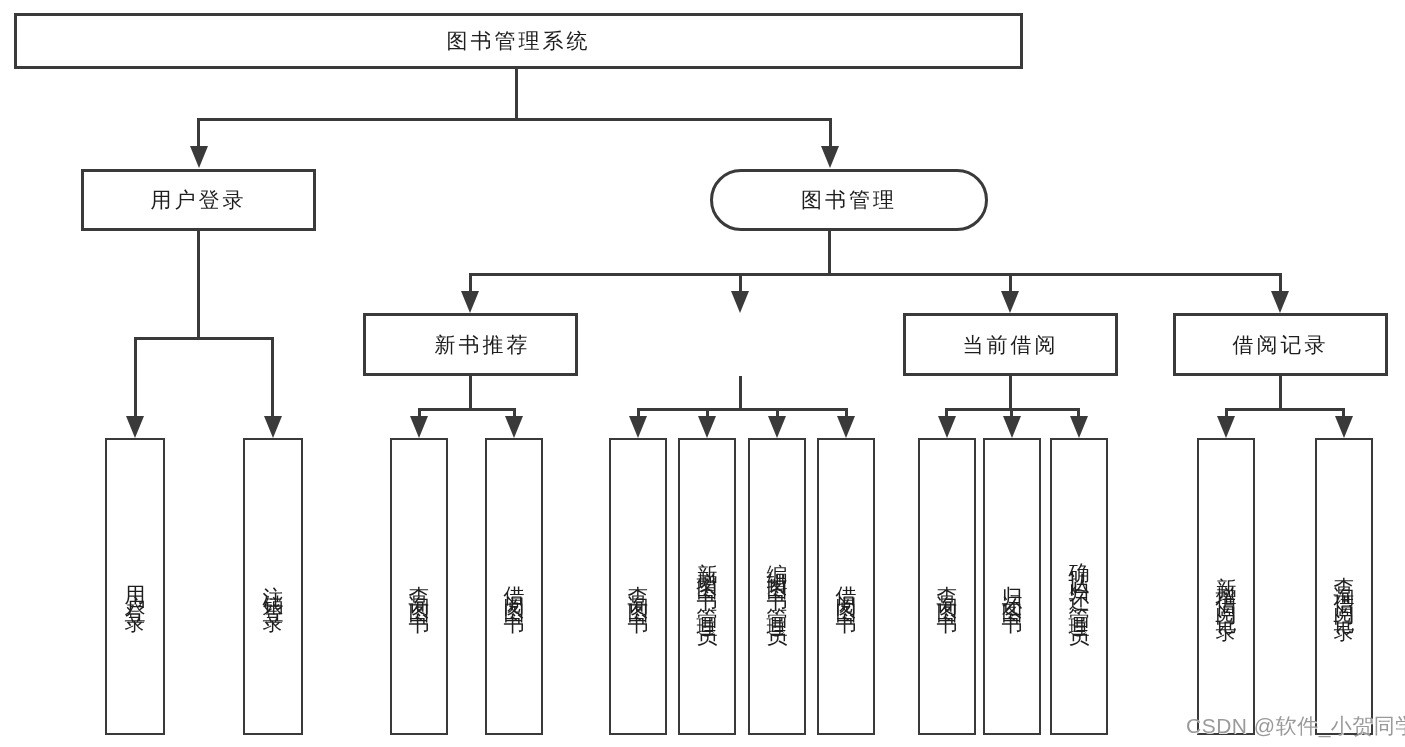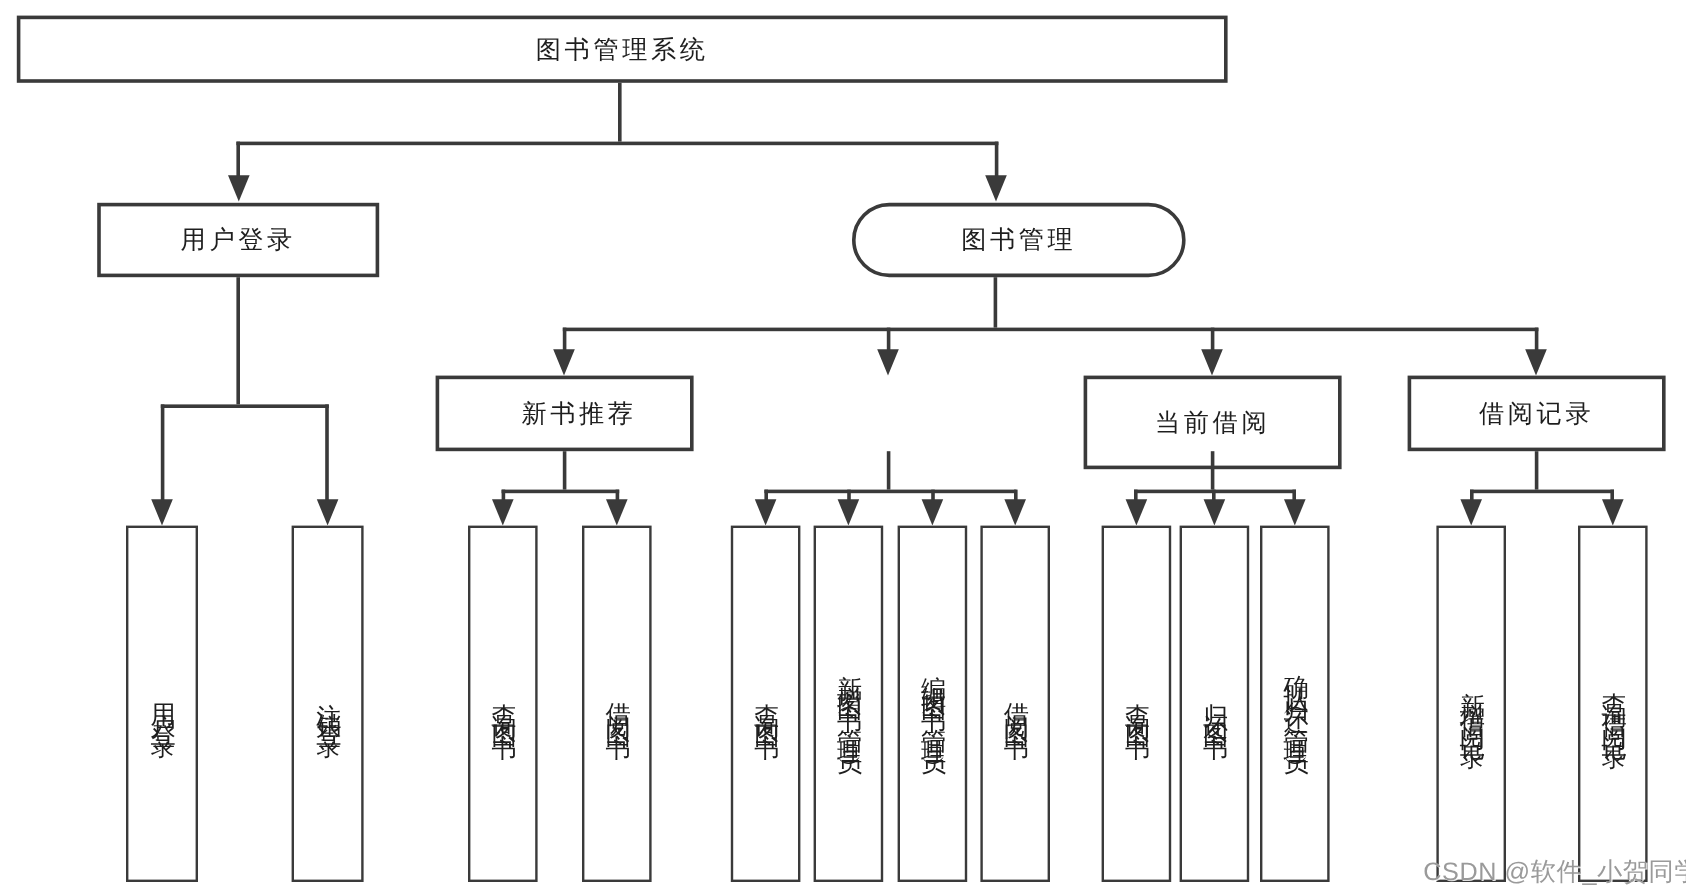--- a/index.html
+++ b/index.html
@@ -94,21 +94,21 @@
   <div class="vl" style="left:469px;top:273px;height:20px;"></div>
   <div class="vl" style="left:739px;top:273px;height:20px;"></div>
   <div class="vl" style="left:1009px;top:273px;height:20px;"></div>
   <div class="vl" style="left:1279px;top:273px;height:20px;"></div>
   <div class="arr" style="left:461px;top:291px;"></div>
   <div class="arr" style="left:731px;top:291px;"></div>
   <div class="arr" style="left:1001px;top:291px;"></div>
   <div class="arr" style="left:1271px;top:291px;"></div>
 
   <div class="hbox" style="left:363px;top:313px;width:215px;height:63px;padding-left:24px;">新书推荐</div>
-  <div class="hbox" style="left:903px;top:313px;width:215px;height:78px;">当前借阅</div>
+  <div class="hbox" style="left:903px;top:313px;width:215px;height:63px;">当前借阅</div>
   <div class="hbox" style="left:1173px;top:313px;width:215px;height:63px;">借阅记录</div>
 
   <div class="vl" style="left:469px;top:376px;height:32px;"></div>
   <div class="hl" style="left:418px;top:408px;width:98px;"></div>
   <div class="vl" style="left:418px;top:408px;height:10px;"></div>
   <div class="vl" style="left:513px;top:408px;height:10px;"></div>
   <div class="arr" style="left:410px;top:416px;"></div>
   <div class="arr" style="left:505px;top:416px;"></div>
 
   <div class="vl" style="left:739px;top:376px;height:32px;"></div>

